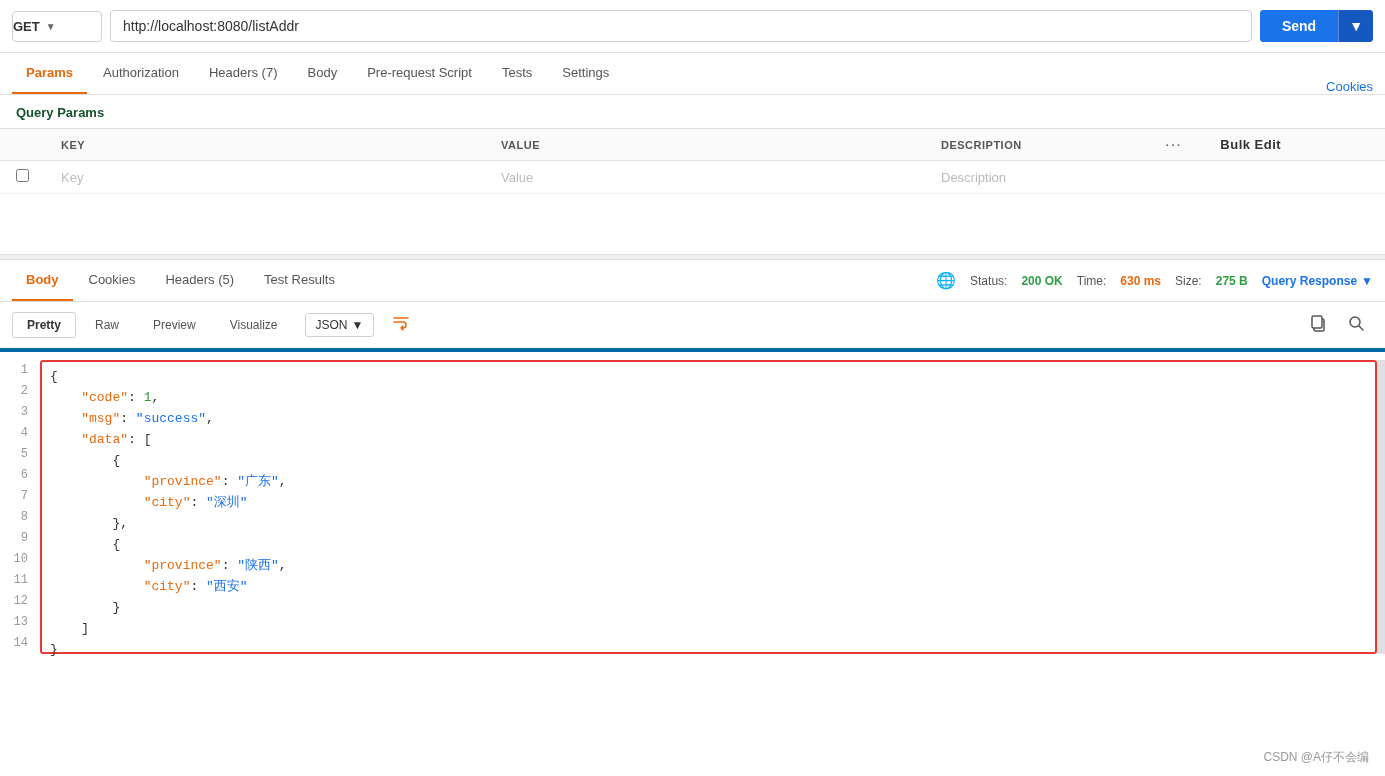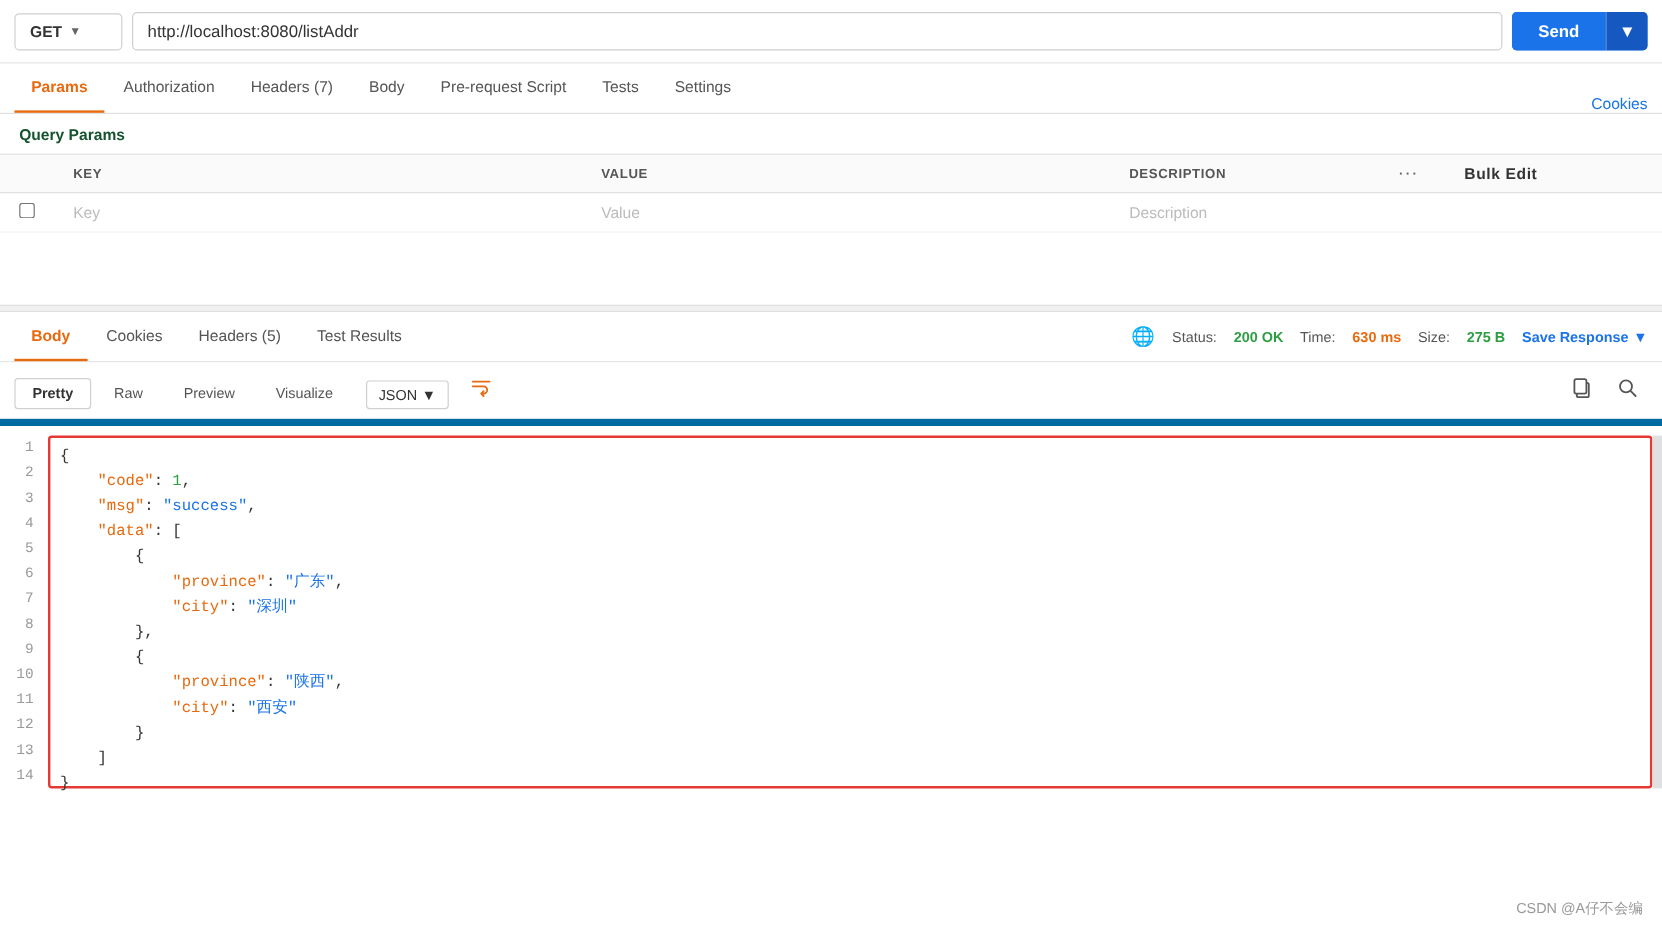--- a/index.html
+++ b/index.html
@@ -11,21 +11,21 @@
       align-items: center;
       padding: 10px 12px;
       background: #fff;
       border-bottom: 1px solid #e0e0e0;
       gap: 8px;
     }
     .method-select {
       display: flex;
       align-items: center;
       gap: 6px;
-      padding: 7px 12px;
+      padding: 7px 0;
       border: 1px solid #d0d0d0;
       border-radius: 4px;
       font-size: 13px;
       font-weight: 600;
       color: #333;
       background: #fff;
       cursor: pointer;
       min-width: 90px;
     }
     .method-select span { color: #333; font-weight: 600; }
@@ -185,23 +185,23 @@
       cursor: pointer;
       display: flex;
       align-items: center;
       gap: 4px;
     }
     .globe-icon { font-size: 16px; color: #555; }
 
     
     .format-bar {
       display: flex;
-      align-items: flex-end;
+      align-items: center;
       padding: 8px 12px;
-      border-bottom: 6px solid #0369a1;
+      border-bottom: 4px solid #0369a1;
       background: #fff;
       gap: 4px;
     }
     .format-tab {
       padding: 5px 14px;
       font-size: 12px;
       color: #555;
       cursor: pointer;
       border-radius: 3px;
       border: 1px solid transparent;
@@ -375,21 +375,21 @@
   <div class="response-tab">Test Results</div>
   <div class="response-status">
     <span class="globe-icon">🌐</span>
     <span>Status:</span>
     <span class="status-ok">200 OK</span>
     <span>Time:</span>
     <span class="status-time">630 ms</span>
     <span>Size:</span>
     <span class="status-size">275 B</span>
     <span class="save-response-btn">
-      <span>Save Response</span>
+      <span>Query Response</span>
       <span>▼</span>
     </span>
   </div>
 </div>
 
 <div class="format-bar">
   <div class="format-tab active">Pretty</div>
   <div class="format-tab">Raw</div>
   <div class="format-tab">Preview</div>
   <div class="format-tab">Visualize</div>

